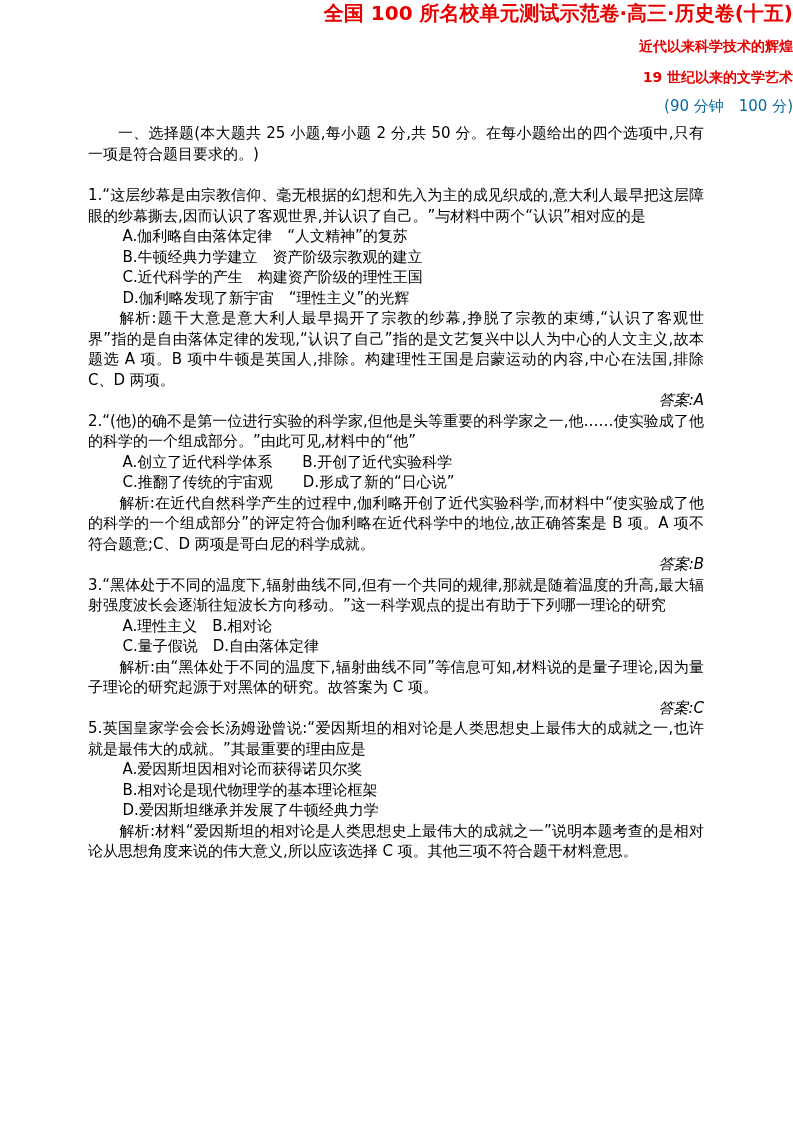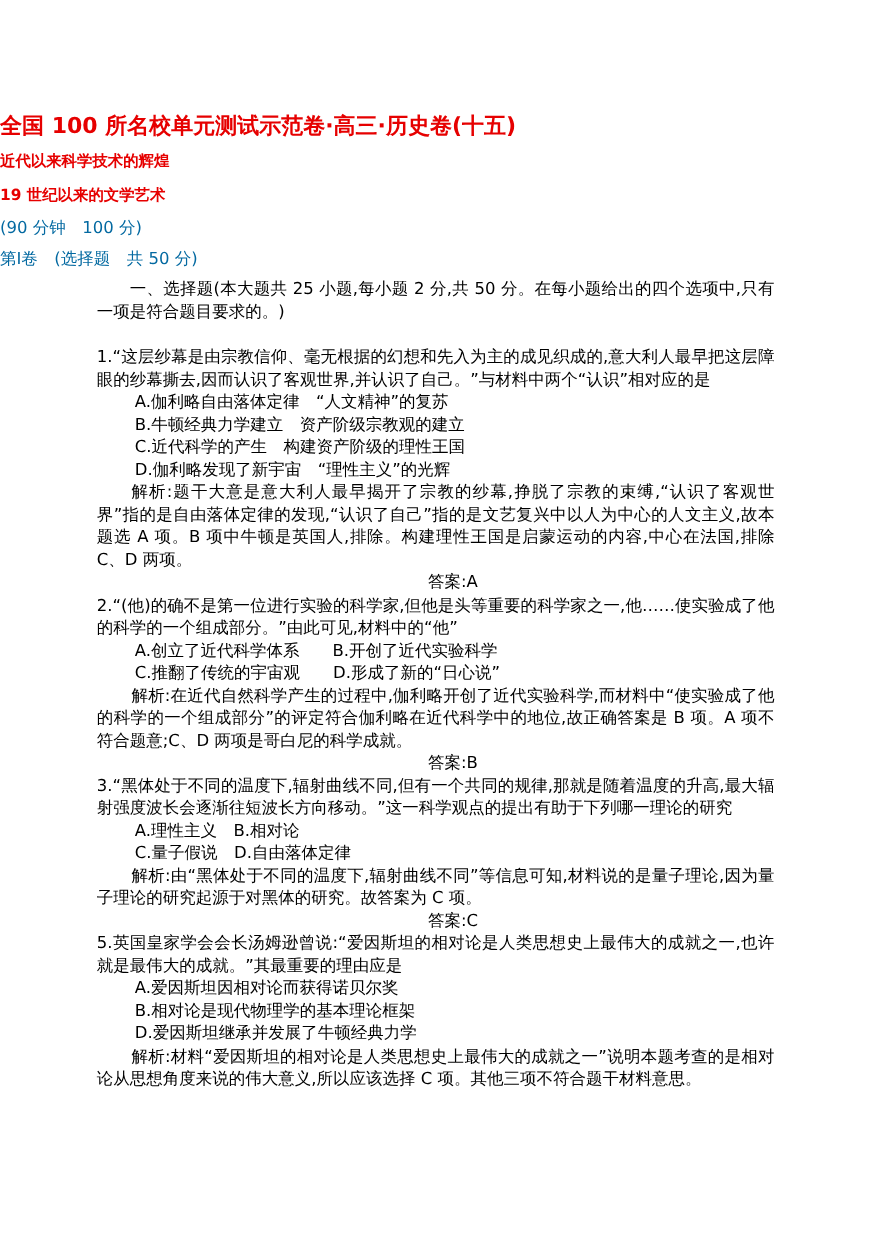--- a/index.html
+++ b/index.html
@@ -6,21 +6,21 @@
   html, body { margin: 0; padding: 0; background: #ffffff; }
   .page {
     position: relative;
     width: 793px;
     height: 1122px;
     background: #ffffff;
     overflow: hidden;
     font-family: "DejaVu Sans", sans-serif;
     color: #000000;
   }
-  .header { padding-top: 101px; text-align: left; }
+  .header { text-align: right; }
   .title-main {
     font-size: 20px;
     line-height: 26px;
     font-weight: bold;
     color: #e60000;
     margin: 0 0 8px 0;
   }
   .title-sub {
     font-size: 14px;
     line-height: 24px;
@@ -39,33 +39,32 @@
     margin: 6px 89px 0 88px;
     font-size: 15px;
     line-height: 20.5px;
     text-align: justify;
   }
   .content p { margin: 0; padding: 0; }
   p.intro { text-indent: 2em; margin-bottom: 21px; }
   p.stem { text-indent: 0; }
   p.opt { text-indent: 2.3em; text-align: left; }
   p.analysis { text-indent: 2.1em; }
-  p.answer { text-indent: 2.1em; text-align: center; }
+  p.answer { text-indent: 2.1em; text-align: right; font-style: italic; }
 </style>
 </head>
 <body>
 
 <div class="page">
 
   <div class="header">
     <h1 class="title-main">全国 100 所名校单元测试示范卷·高三·历史卷(十五)</h1>
     <h2 class="title-sub">近代以来科学技术的辉煌</h2>
     <h2 class="title-sub">19 世纪以来的文学艺术</h2>
     <div class="meta-line">(90 分钟　100 分)</div>
-    <div class="meta-line">第Ⅰ卷　(选择题　共 50 分)</div>
   </div>
 
   <div class="content">
 
     <p class="intro">一、选择题(本大题共 25 小题,每小题 2 分,共 50 分。在每小题给出的四个选项中,只有一项是符合题目要求的。)</p>
 
     <div class="question">
       <p class="stem">1.“这层纱幕是由宗教信仰、毫无根据的幻想和先入为主的成见织成的,意大利人最早把这层障眼的纱幕撕去,因而认识了客观世界,并认识了自己。”与材料中两个“认识”相对应的是</p>
       <p class="opt">A.伽利略自由落体定律　“人文精神”的复苏</p>
       <p class="opt">B.牛顿经典力学建立　资产阶级宗教观的建立</p>

